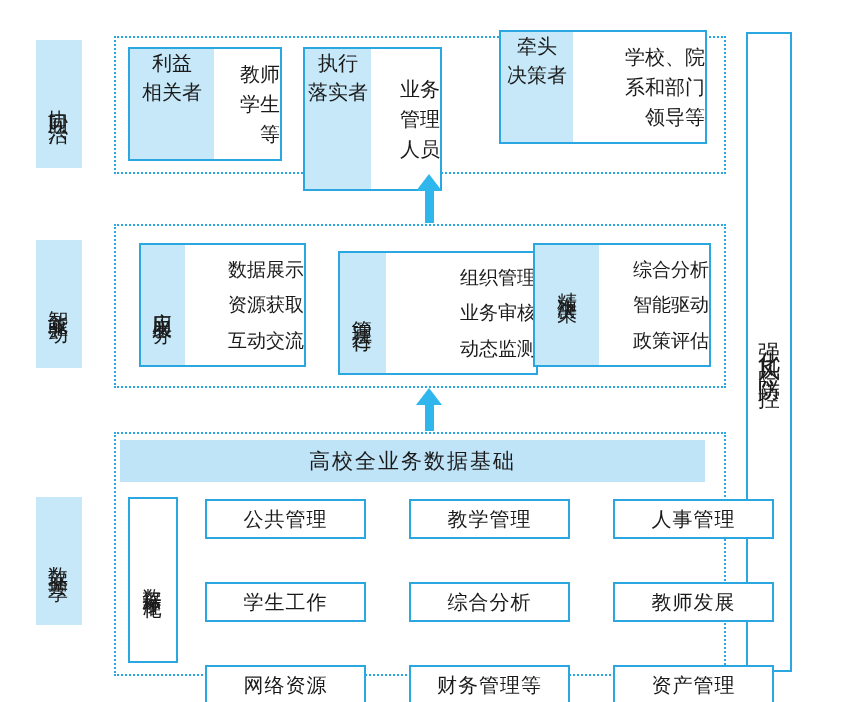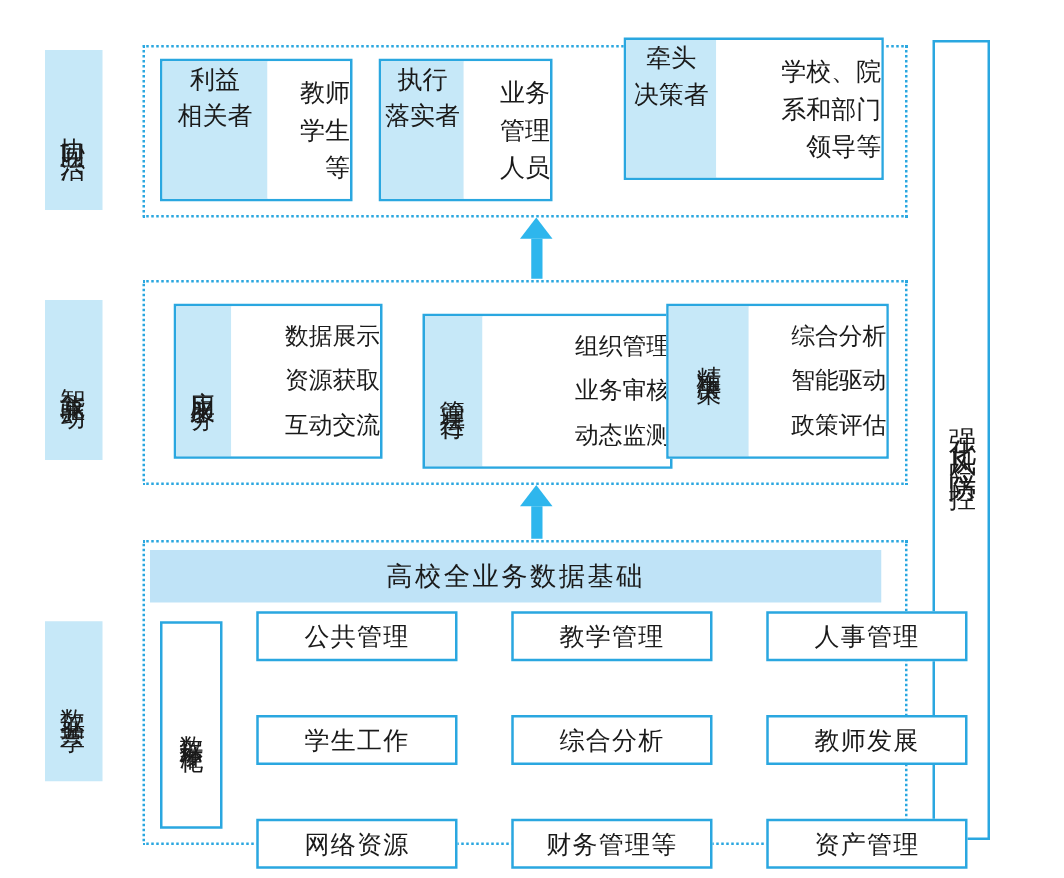--- a/index.html
+++ b/index.html
@@ -117,21 +117,21 @@
     border: 2px solid #2aa7e0;
     background: #ffffff;
     display: flex;
     align-items: center;
     justify-content: center;
     box-sizing: border-box;
   }
   .side-vbox .vtext { font-size: 19px; letter-spacing: 3px; }
   .grid {
     position: absolute;
-    left: 205px; top: 489px;
+    left: 205px; top: 499px;
     width: 505px; height: 193px;
     display: grid;
     grid-template-columns: repeat(3, 161px);
     grid-template-rows: repeat(3, 40px);
     column-gap: 11px;
     row-gap: 22px;
     gap: 43px;
   }
   .cell {
     border: 2px solid #2aa7e0;
@@ -191,21 +191,21 @@
       <div>利益</div>
       <div>相关者</div>
     </div>
     <div class="hbox-content">
       <div>教师</div>
       <div>学生</div>
       <div>等</div>
     </div>
   </div>
 
-  <div class="hbox" style="left:303px;top:47px;width:139px;height:114px">
+  <div class="hbox" style="left:303px;top:47px;width:139px;height:144px">
     <div class="hbox-label" style="width:66px">
       <div>执行</div>
       <div>落实者</div>
     </div>
     <div class="hbox-content">
       <div>业务</div>
       <div>管理</div>
       <div>人员</div>
     </div>
   </div>

